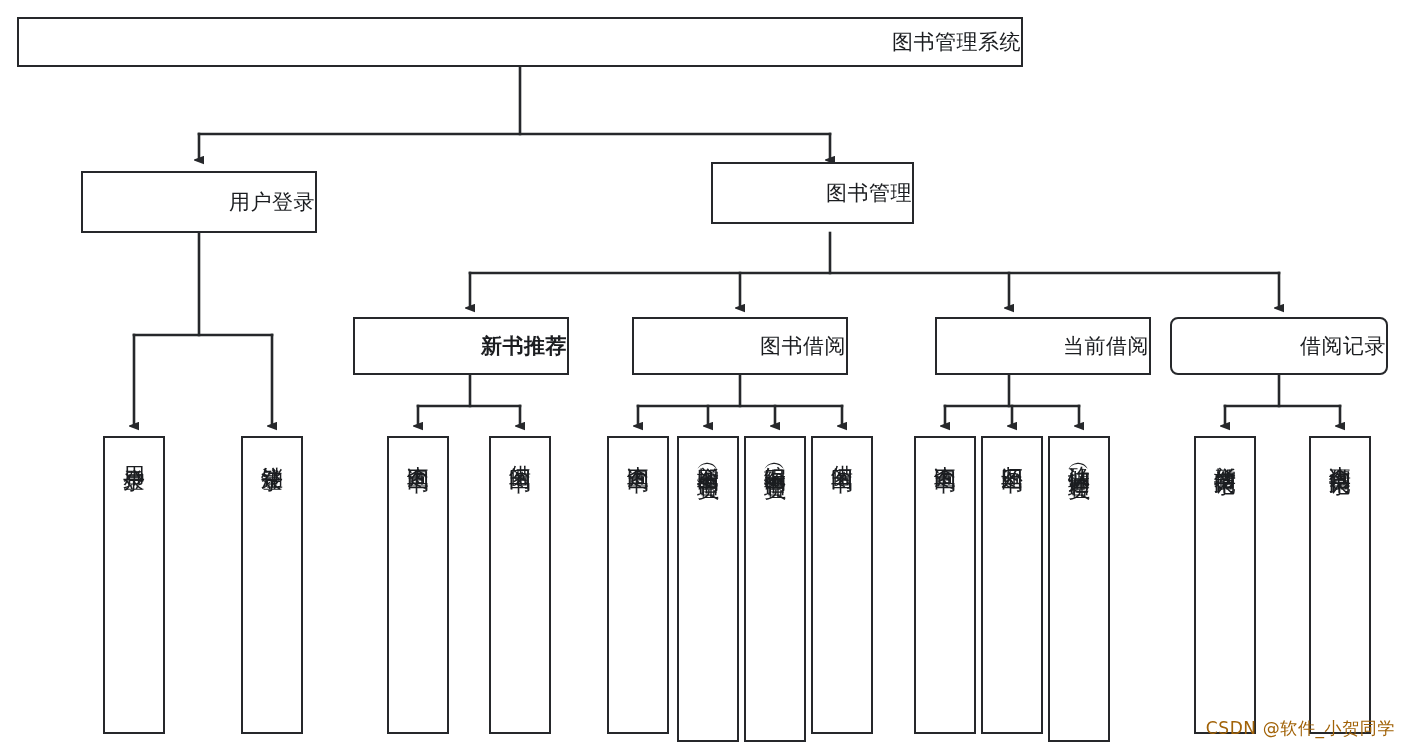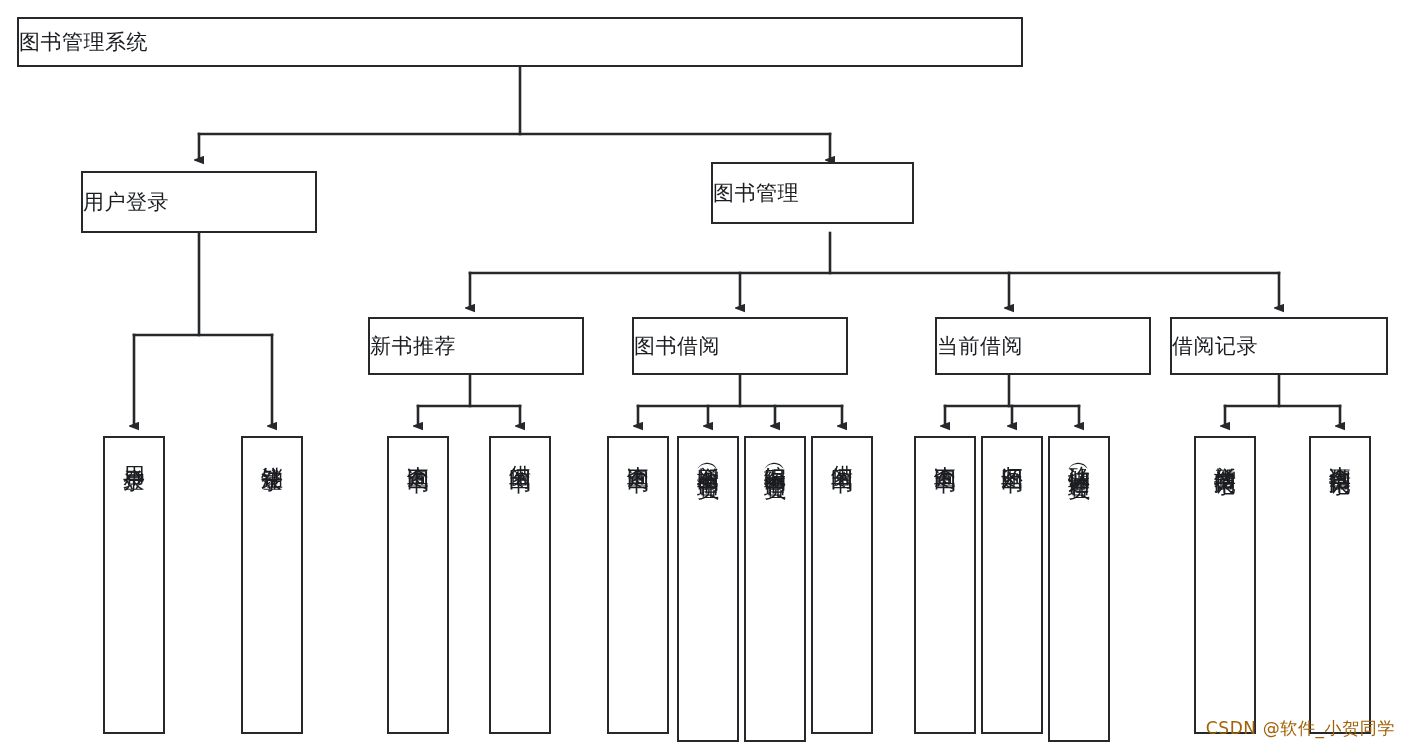--- a/index.html
+++ b/index.html
@@ -25,21 +25,21 @@
     height: 747px;
     pointer-events: none;
   }
   .node {
     position: absolute;
     box-sizing: border-box;
     background: #ffffff;
     border: 2px solid #26282b;
     display: flex;
     align-items: center;
-    justify-content: flex-start;
+    justify-content: flex-end;
     color: #1b1d20;
     z-index: 2;
   }
   .node .lbl {
     display: block;
     text-align: center;
     line-height: 1.18;
     letter-spacing: 0.5px;
   }
   .node.horiz .lbl {
@@ -129,30 +129,30 @@
     <span class="lbl">图书管理系统</span>
   </div>
 
   <div class="node horiz" style="left:81px; top:171px; width:236px; height:62px;">
     <span class="lbl">用户登录</span>
   </div>
   <div class="node horiz" style="left:711px; top:162px; width:203px; height:62px;">
     <span class="lbl">图书管理</span>
   </div>
 
-  <div class="node horiz" style="left:368px; top:317px; width:216px; height:58px;">
+  <div class="node horiz" style="left:353px; top:317px; width:216px; height:58px;font-weight:bold;">
     <span class="lbl">新书推荐</span>
   </div>
   <div class="node horiz" style="left:632px; top:317px; width:216px; height:58px;">
     <span class="lbl">图书借阅</span>
   </div>
   <div class="node horiz" style="left:901px; top:317px; width:216px; height:58px;margin-left:34px;">
     <span class="lbl">当前借阅</span>
   </div>
-  <div class="node horiz" style="left:1170px; top:317px; width:218px; height:58px;">
+  <div class="node horiz" style="left:1170px; top:317px; width:218px; height:58px;border-radius:8px;">
     <span class="lbl">借阅记录</span>
   </div>
 
   <div class="node vert" style="left:103px; top:436px; width:62px; height:298px;">
     <span class="lbl">用户登录</span>
   </div>
   <div class="node vert" style="left:241px; top:436px; width:62px; height:298px;">
     <span class="lbl">注销登录</span>
   </div>
 

